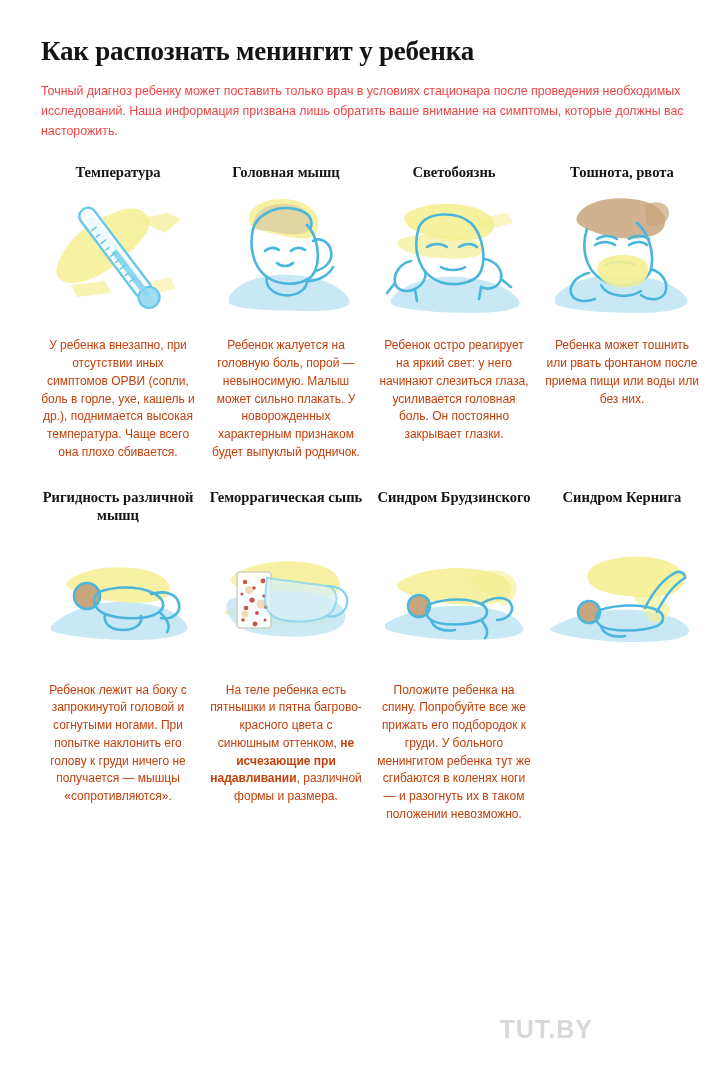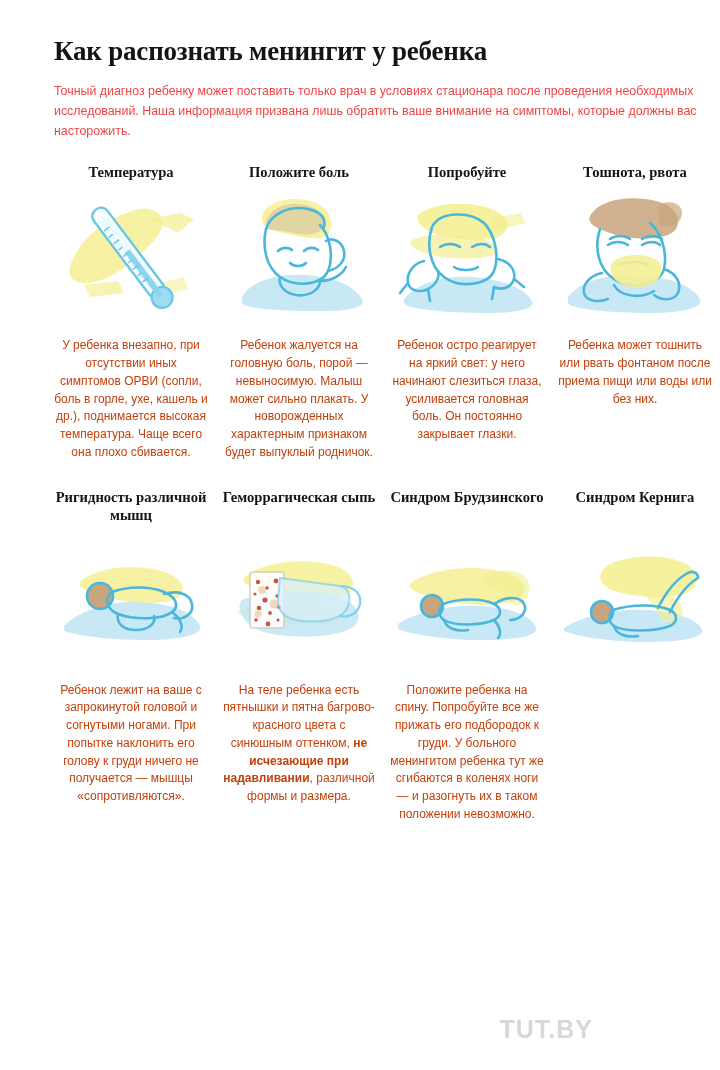--- a/index.html
+++ b/index.html
@@ -12,21 +12,21 @@
     background: #ffffff;
     font-family: "Liberation Sans", sans-serif;
     color: #1c1c1c;
     overflow: hidden;
   }
   .page {
     position: relative;
     width: 624px;
     height: 1070px;
     box-sizing: border-box;
-    padding: 30px 34px 0 54px;
+    padding: 30px 34px 0 41px;
   }
   .title {
     font-family: "Liberation Serif", serif;
     font-weight: bold;
     font-size: 27px;
     letter-spacing: -0.2px;
     color: #141414;
     margin: 6px 0 14px 0;
   }
   .intro {
@@ -132,21 +132,21 @@
               <line x1="70" y1="86" x2="75" y2="86"></line>
               <line x1="70" y1="94" x2="77" y2="94"></line>
             </g>
           </g>
         </svg>
       </div>
       <div class="card-text">У ребенка внезапно, при отсутствии иных симптомов ОРВИ (сопли, боль в горле, ухе, кашель и др.), поднимается высокая температура. Чаще всего она плохо сбивается.</div>
     </div>
 
     <div class="card">
-      <div class="card-title">Положите боль</div>
+      <div class="card-title">Головная мышц</div>
       <div class="illus">
         <svg width="158" height="138" viewBox="0 0 158 138">
           <path d="M20 108 C30 90 60 84 84 86 C110 88 132 96 140 110 C144 118 130 122 100 122 C62 122 24 120 20 114 Z" fill="#bfe4f4" opacity="0.85"></path>
           <path d="M40 28 C42 14 66 6 88 12 C106 17 112 30 108 42 C104 52 88 50 70 46 C54 42 38 40 40 28 Z" fill="#f4ef93" opacity="0.85"></path>
           <path d="M44 34 C46 20 64 12 84 16 C98 19 104 28 101 38 C97 48 82 46 66 43 C54 40 42 44 44 34 Z" fill="#d9c9a0" opacity="0.7"></path>
           <g fill="none" stroke="#4ab6dc" stroke-width="2.6" stroke-linecap="round" stroke-linejoin="round">
             <path d="M44 40 C40 58 44 78 58 88 C74 99 100 96 106 82 C112 68 108 46 98 36"></path>
             <path d="M44 40 C48 26 66 16 86 20 C100 23 104 30 102 38"></path>
             <path d="M56 62 C60 58 66 58 70 61"></path>
             <path d="M82 62 C86 58 92 58 96 61"></path>
@@ -154,21 +154,21 @@
             <path d="M106 82 C116 80 124 72 122 62 C120 52 110 48 104 52"></path>
             <path d="M58 88 C56 96 62 104 74 106 C88 108 98 100 98 92"></path>
             <path d="M98 92 C110 92 120 86 124 78"></path>
           </g>
         </svg>
       </div>
       <div class="card-text">Ребенок жалуется на головную боль, порой — невыносимую. Малыш может сильно плакать. У новорожденных характерным признаком будет выпуклый родничок.</div>
     </div>
 
     <div class="card">
-      <div class="card-title">Попробуйте</div>
+      <div class="card-title">Светобоязнь</div>
       <div class="illus">
         <svg width="158" height="138" viewBox="0 0 158 138">
           <path d="M14 110 C26 94 56 86 82 88 C110 90 134 98 142 112 C146 120 128 124 96 124 C58 124 16 120 14 114 Z" fill="#bfe4f4" opacity="0.85"></path>
           <path d="M30 24 C46 14 74 12 96 18 C116 24 122 36 114 44 C104 54 72 52 50 46 C34 42 22 32 30 24 Z" fill="#f4ef93" opacity="0.9"></path>
           <path d="M24 50 C40 44 70 44 92 50 C108 54 112 62 102 66 C88 72 52 70 34 64 C22 60 16 54 24 50 Z" fill="#f4ef93" opacity="0.7"></path>
           <path d="M100 30 L130 24 L136 34 L104 42 Z" fill="#f4ef93" opacity="0.6"></path>
           <g fill="none" stroke="#4ab6dc" stroke-width="2.6" stroke-linecap="round" stroke-linejoin="round">
             <path d="M42 38 C36 56 40 78 54 88 C70 100 98 96 104 82 C110 66 104 44 94 34 C80 22 50 22 42 38 Z"></path>
             <path d="M50 58 C56 54 64 54 70 58"></path>
             <path d="M82 58 C88 54 96 54 100 58"></path>
@@ -220,21 +220,21 @@
           <circle cx="46" cy="62" r="13" fill="#c8a57c"></circle>
           <g fill="none" stroke="#4ab6dc" stroke-width="2.6" stroke-linecap="round" stroke-linejoin="round">
             <circle cx="46" cy="62" r="13"></circle>
             <path d="M58 58 C74 52 96 52 110 58 C122 63 126 72 118 78 C108 86 80 86 64 80 C52 75 50 64 58 58 Z"></path>
             <path d="M110 60 C124 56 136 60 138 70 C140 80 130 86 120 84"></path>
             <path d="M64 80 C62 90 70 96 82 96 C94 96 102 90 100 82"></path>
             <path d="M118 78 C126 84 130 92 126 98"></path>
           </g>
         </svg>
       </div>
-      <div class="card-text">Ребенок лежит на ваше с запрокинутой головой и согнутыми ногами. При попытке наклонить его голову к груди ничего не получается — мышцы «сопротивляются».</div>
+      <div class="card-text">Ребенок лежит на боку с запрокинутой головой и согнутыми ногами. При попытке наклонить его голову к груди ничего не получается — мышцы «сопротивляются».</div>
     </div>
 
     <div class="card">
       <div class="card-title two-line">Геморрагическая сыпь</div>
       <div class="illus">
         <svg width="158" height="138" viewBox="0 0 158 138">
           <path d="M24 42 C42 28 78 24 106 30 C128 35 136 48 128 58 C116 70 70 68 46 60 C30 55 16 48 24 42 Z" fill="#f4ef93" opacity="0.85"></path>
           <path d="M18 76 C36 66 70 62 98 66 C120 70 128 80 118 86 C104 94 58 92 36 86 C22 82 10 80 18 76 Z" fill="#f4ef93" opacity="0.6"></path>
           <path d="M20 66 C40 58 78 54 108 60 C130 65 142 78 134 90 C124 104 70 106 42 98 C24 93 12 76 20 66 Z" fill="#bfe4f4" opacity="0.8"></path>
           <rect x="28" y="38" width="34" height="56" rx="3" fill="#ffffff" stroke="#d0cfc0" stroke-width="1.6" opacity="0.9"></rect>

